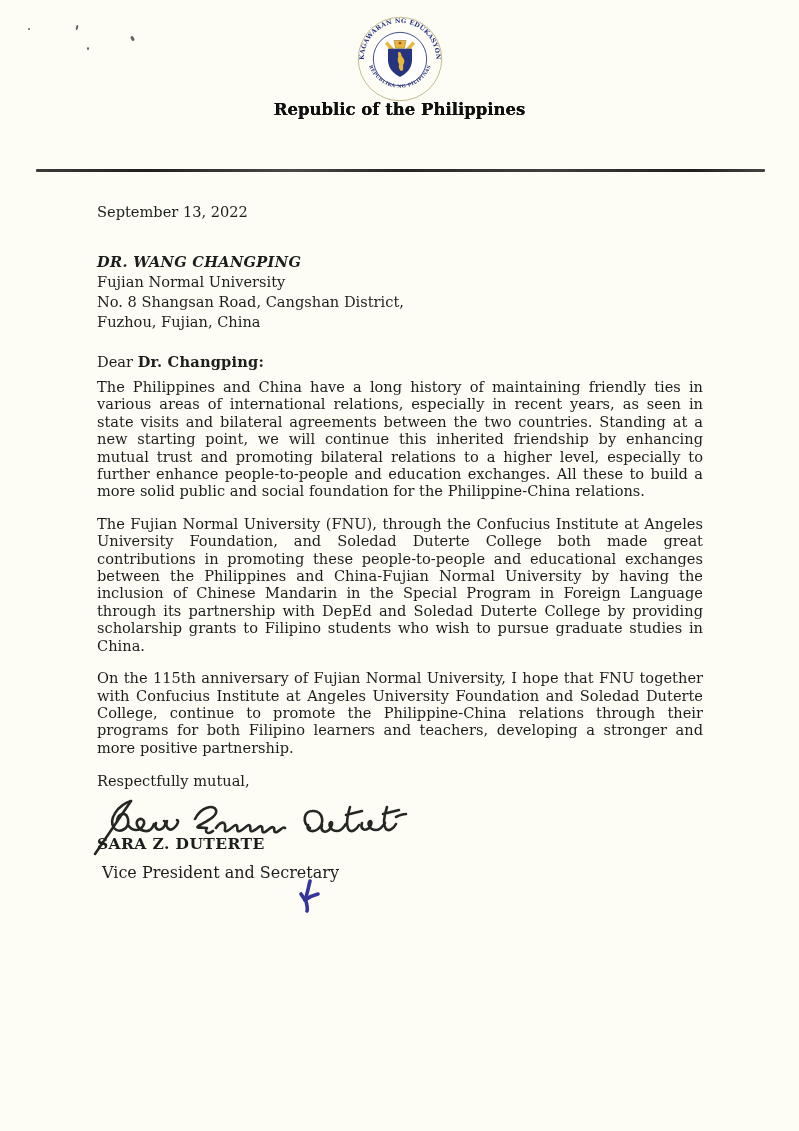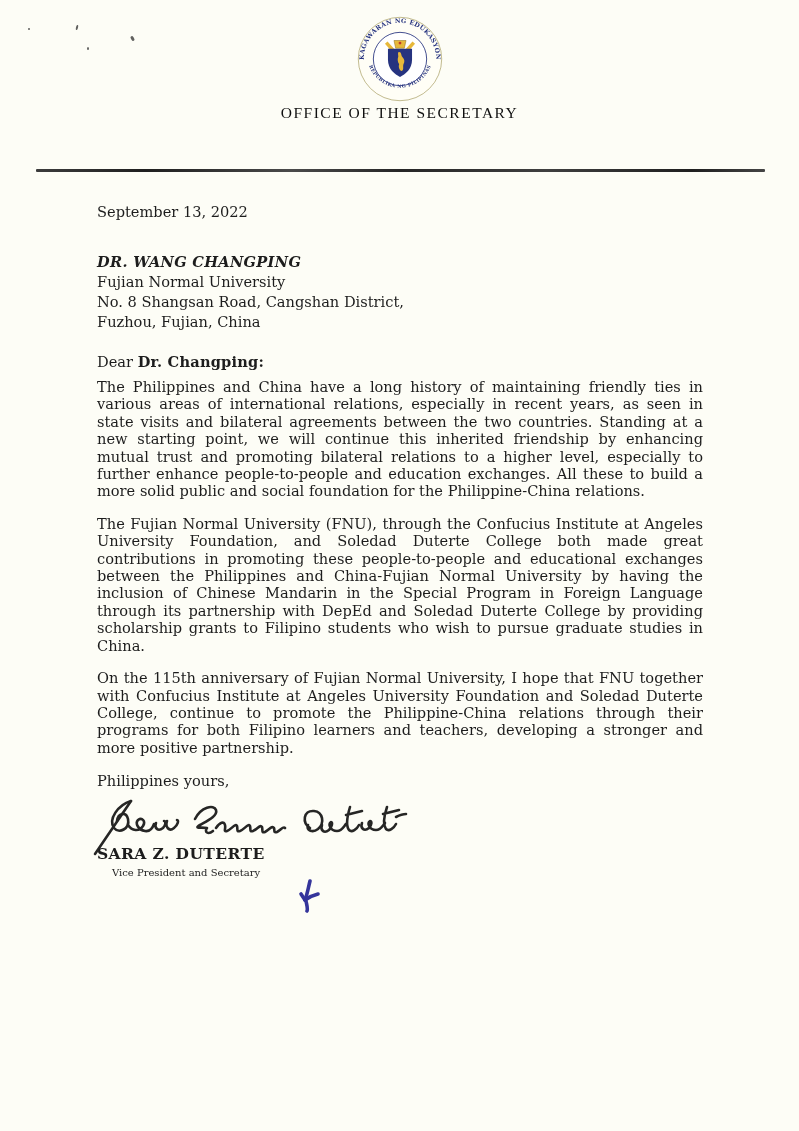--- a/index.html
+++ b/index.html
@@ -44,22 +44,22 @@
   .recipient { line-height:20px; margin:0 0 20px 0; }
   .recipient-name { font-weight:bold; letter-spacing:.3px;font-style:italic; }
   .salutation { margin:0 0 7px 0; line-height:19px; }
   .salutation strong { letter-spacing:.2px; }
   .para { margin:0 0 15px 0; text-align:justify; }
   .para:last-of-type { margin-bottom:17px; }
   .closing { margin:0; line-height:19px; }
 
   .sig-block { position:relative; height:125px; }
   .signature { position:absolute; left:-5px; top:5px; width:316px; height:62px; }
-  .signer-name { position:absolute; left:0; top:54px; font-weight:bold; font-size:15.5px; letter-spacing:.4px; line-height:19px; }
-  .signer-title { position:absolute; left:15px; top:73px; font-size:10px; line-height:19px; }
+  .signer-name { position:absolute; left:0; top:44px; font-weight:bold; font-size:15.5px; letter-spacing:.4px; line-height:19px; }
+  .signer-title { position:absolute; left:5px; top:73px; font-size:16px; line-height:19px; }
   .ink-mark { position:absolute; left:200px; top:89px; width:26px; height:34px; }
 
   
   .page-footer {
     position:absolute; left:45px; right:42px; top:1066px;
     font-family:"Liberation Sans", sans-serif; color:#1b1b1b;
   }
   .footer-rule { height:2.5px; background:#2d2d2d; margin-bottom:2px; }
   .footer-line { font-size:13.2px; line-height:19.5px; font-weight:700; letter-spacing:-.1px; }
 </style>
@@ -86,42 +86,42 @@
       </text>
       <text font-size="5.4" font-weight="bold" fill="#26337f" letter-spacing="0.5">
         <textPath href="#arcBot" startOffset="50%" text-anchor="middle">REPUBLIKA NG PILIPINAS</textPath>
       </text>
       <path d="M34,31 L43,41 M66,31 L57,41" stroke="#e7b83a" stroke-width="4"></path>
       <path d="M43,28.5 h14 l-2,9 h-10 z" fill="#e7b83a" stroke="#8a6d1f" stroke-width="0.6"></path>
       <circle cx="50" cy="31.5" r="1.6" fill="#c0392b"></circle>
       <path d="M36,38 h28 v13 c0,11 -8,17 -14,20 c-6,-3 -14,-9 -14,-20 z" fill="#26337f"></path>
       <path d="M49,42 c3,0 2,4 4,6 c2,2 3,5 1,8 c-1,3 1,6 -2,8 c-3,-1 -4,-5 -3,-8 c-2,-3 -2,-6 -1,-9 c0,-2 -1,-5 1,-5 z" fill="#e7b83a"></path>
     </svg>
-    <div class="office">OFFICE OF THE SECRETARY</div>
+    <div class="republic">Republic of the Philippines</div>
   </header>
 
   <div class="header-rule"></div>
 
   <main class="letter-body">
     <p class="date">September 13, 2022</p>
 
     <div class="recipient">
       <div class="recipient-name">DR. WANG CHANGPING</div>
       <div>Fujian Normal University</div>
       <div>No. 8 Shangsan Road, Cangshan District,</div>
       <div>Fuzhou, Fujian, China</div>
     </div>
 
     <p class="salutation"><span>Dear </span><strong>Dr. Changping:</strong></p>
 
     <p class="para">The Philippines and China have a long history of maintaining friendly ties in various areas of international relations, especially in recent years, as seen in state visits and bilateral agreements between the two countries. Standing at a new starting point, we will continue this inherited friendship by enhancing mutual trust and promoting bilateral relations to a higher level, especially to further enhance people-to-people and education exchanges. All these to build a more solid public and social foundation for the Philippine-China relations.</p>
     <p class="para">The Fujian Normal University (FNU), through the Confucius Institute at Angeles University Foundation, and Soledad Duterte College both made great contributions in promoting these people-to-people and educational exchanges between the Philippines and China-Fujian Normal University by having the inclusion of Chinese Mandarin in the Special Program in Foreign Language through its partnership with DepEd and Soledad Duterte College by providing scholarship grants to Filipino students who wish to pursue graduate studies in China.</p>
     <p class="para">On the 115th anniversary of Fujian Normal University, I hope that FNU together with Confucius Institute at Angeles University Foundation and Soledad Duterte College, continue to promote the Philippine-China relations through their programs for both Filipino learners and teachers, developing a stronger and more positive partnership.</p>
 
-    <p class="closing">Philippines yours,</p>
+    <p class="closing">Respectfully mutual,</p>
 
     <div class="sig-block">
       <svg class="signature" viewBox="0 0 316 62" aria-hidden="true">
         <g fill="none" stroke="#161616" stroke-width="2.6" stroke-linecap="round" stroke-linejoin="round" opacity="0.93">
           <path d="M39,6 L3,59"></path>
           <path d="M39,6 C26,10 16,24 22,33 C27,39 38,34 36,24 C34,16 26,18 25,26"></path>
           <path d="M36,30 C40,36 47,37 51,31 C54,26 50,22 46,25 C43,28 46,35 53,36 C58,37 61,32 62,29 M64,28 C62,33 66,37 71,33 C74,30 74,26 72,26 M75,26 C73,32 77,37 82,33 C86,30 87,25 85,25"></path>
           <path d="M103,24 C109,12 122,9 124,15 C126,21 115,26 108,30 C101,34 110,32 115,33 C112,37 116,40 121,36"></path>
           <path d="M124,33 C128,27 132,26 133,30 C134,34 131,37 135,36 C140,34 143,28 145,31 C146,34 144,37 148,36 C153,34 156,28 158,31 C159,34 157,37 161,36 C166,34 168,29 170,32 C171,35 169,38 173,37 C177,35 180,30 182,33 C183,36 181,38 185,37 C189,35 191,31 193,33"></path>
           <path d="M218,33 C210,28 211,15 222,16 C231,17 233,28 226,34 C221,38 214,36 216,30"></path>

